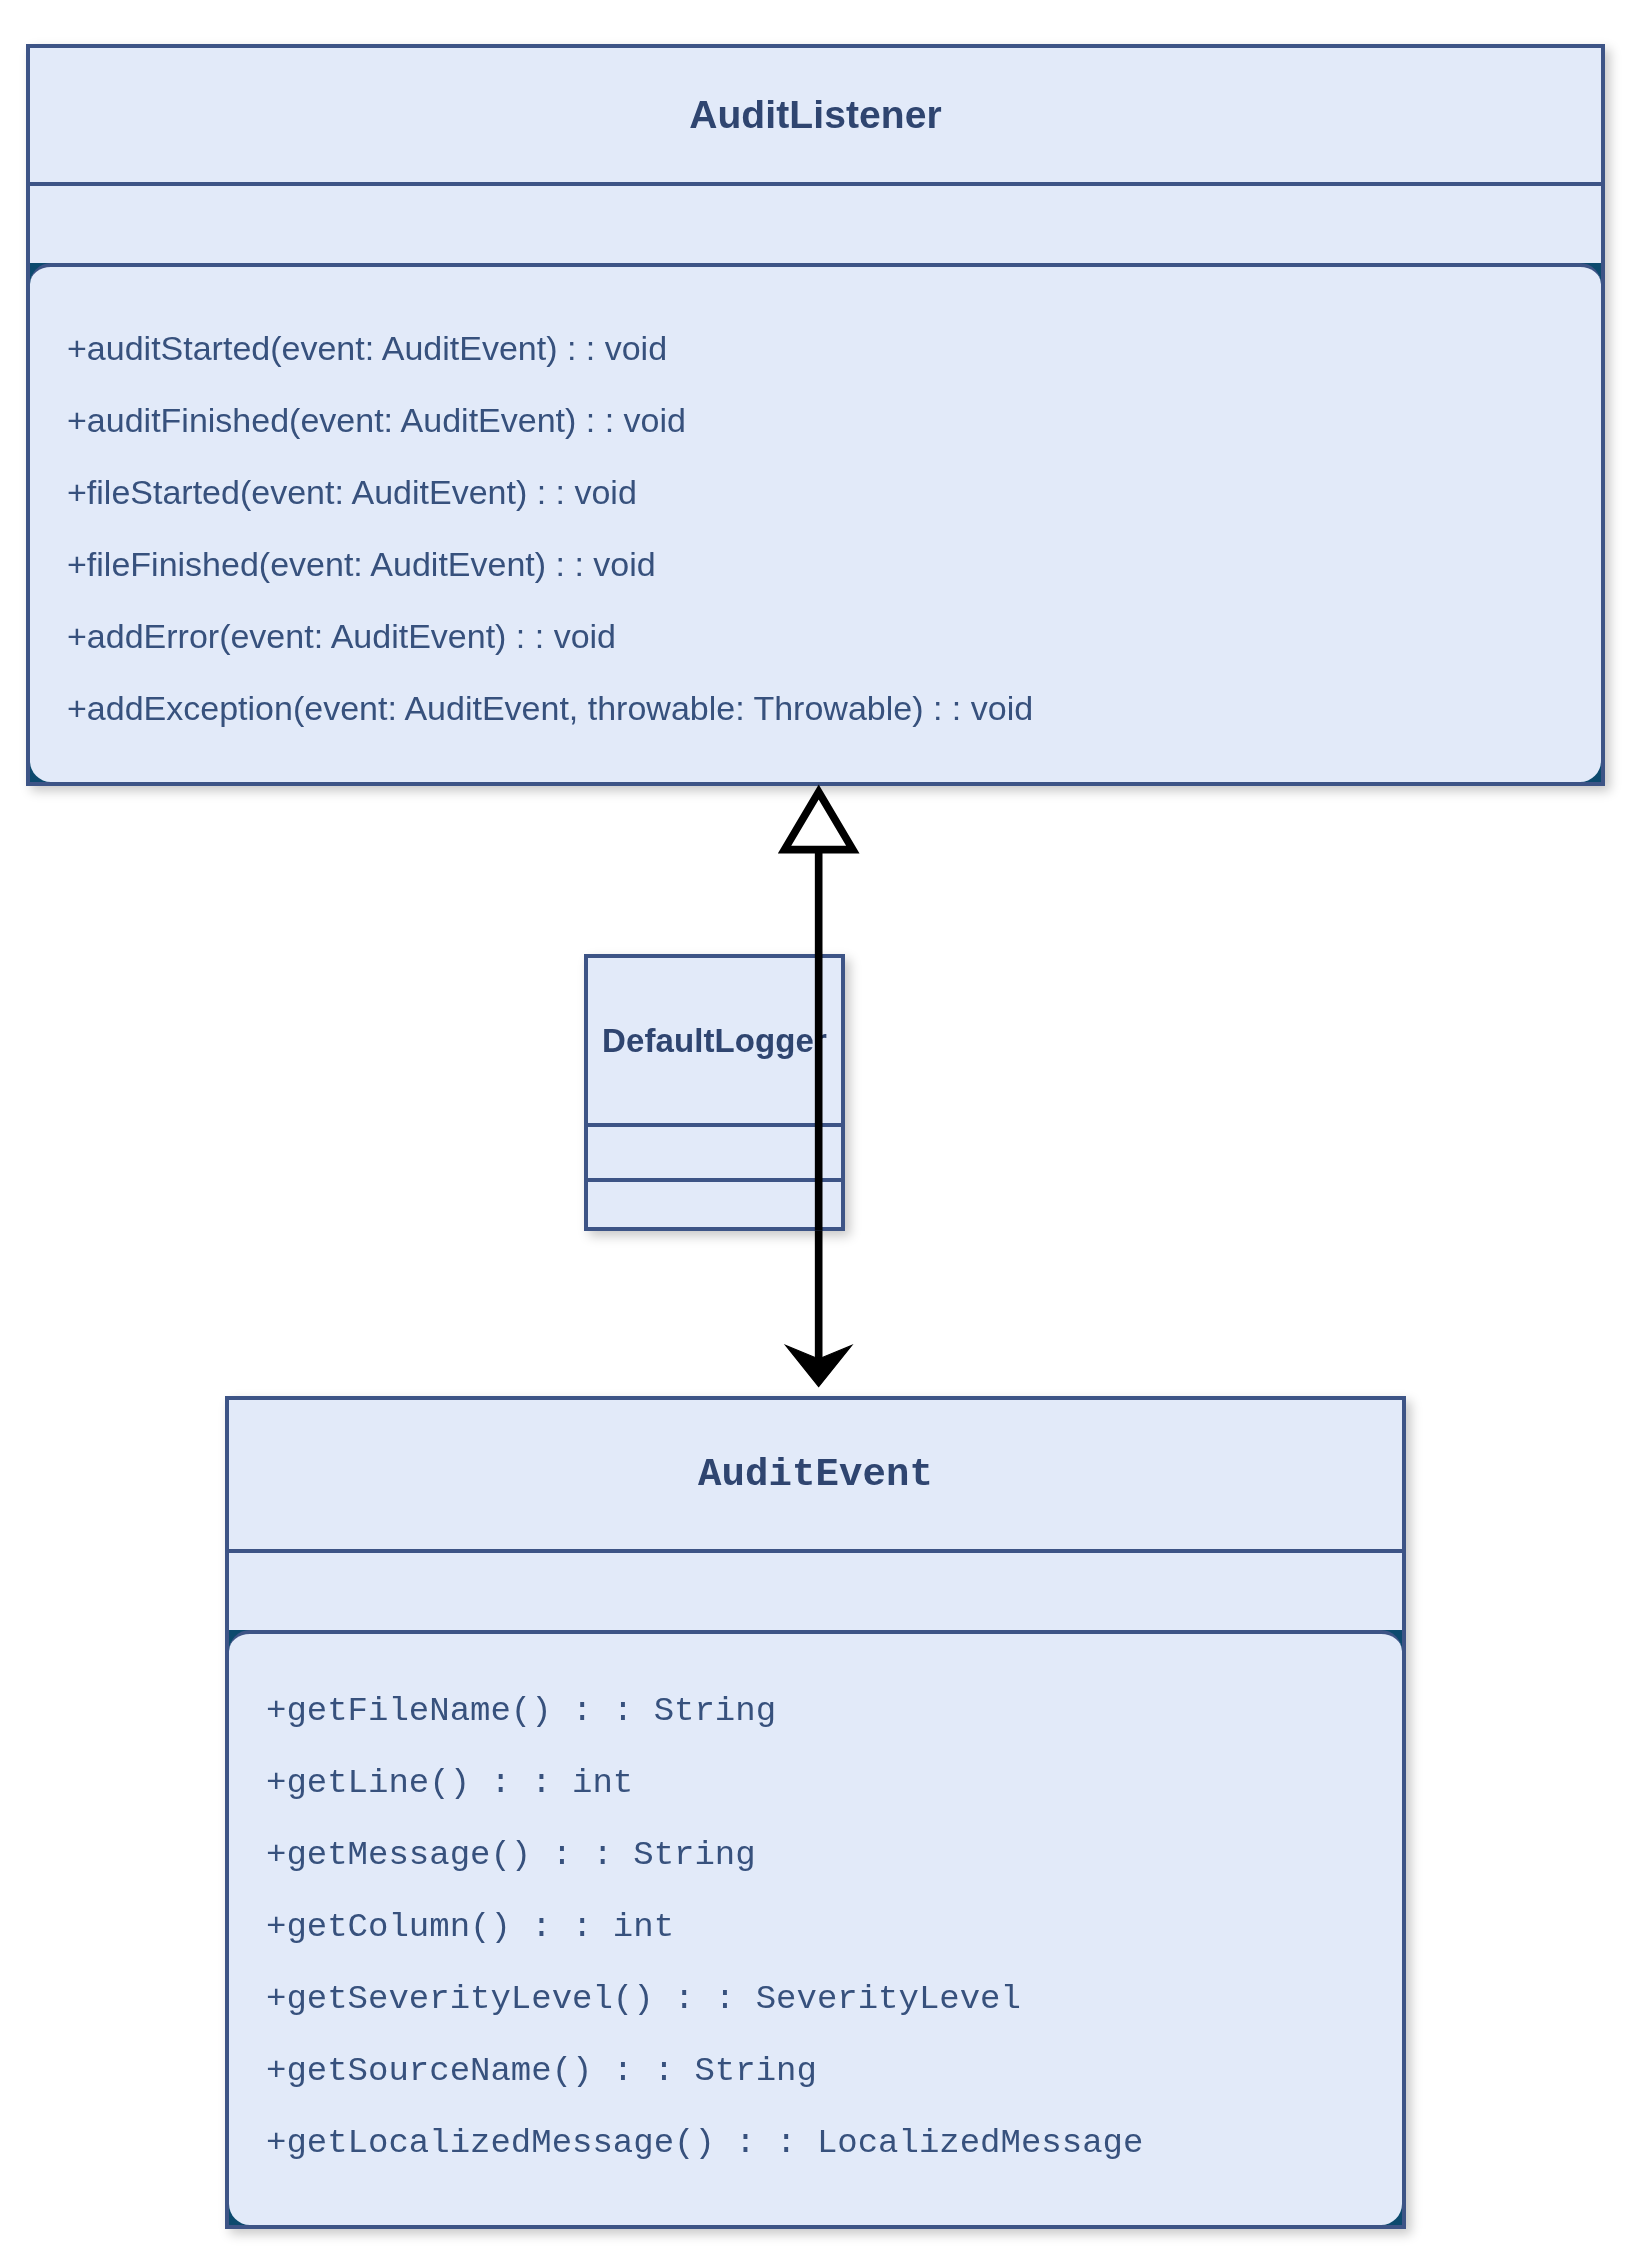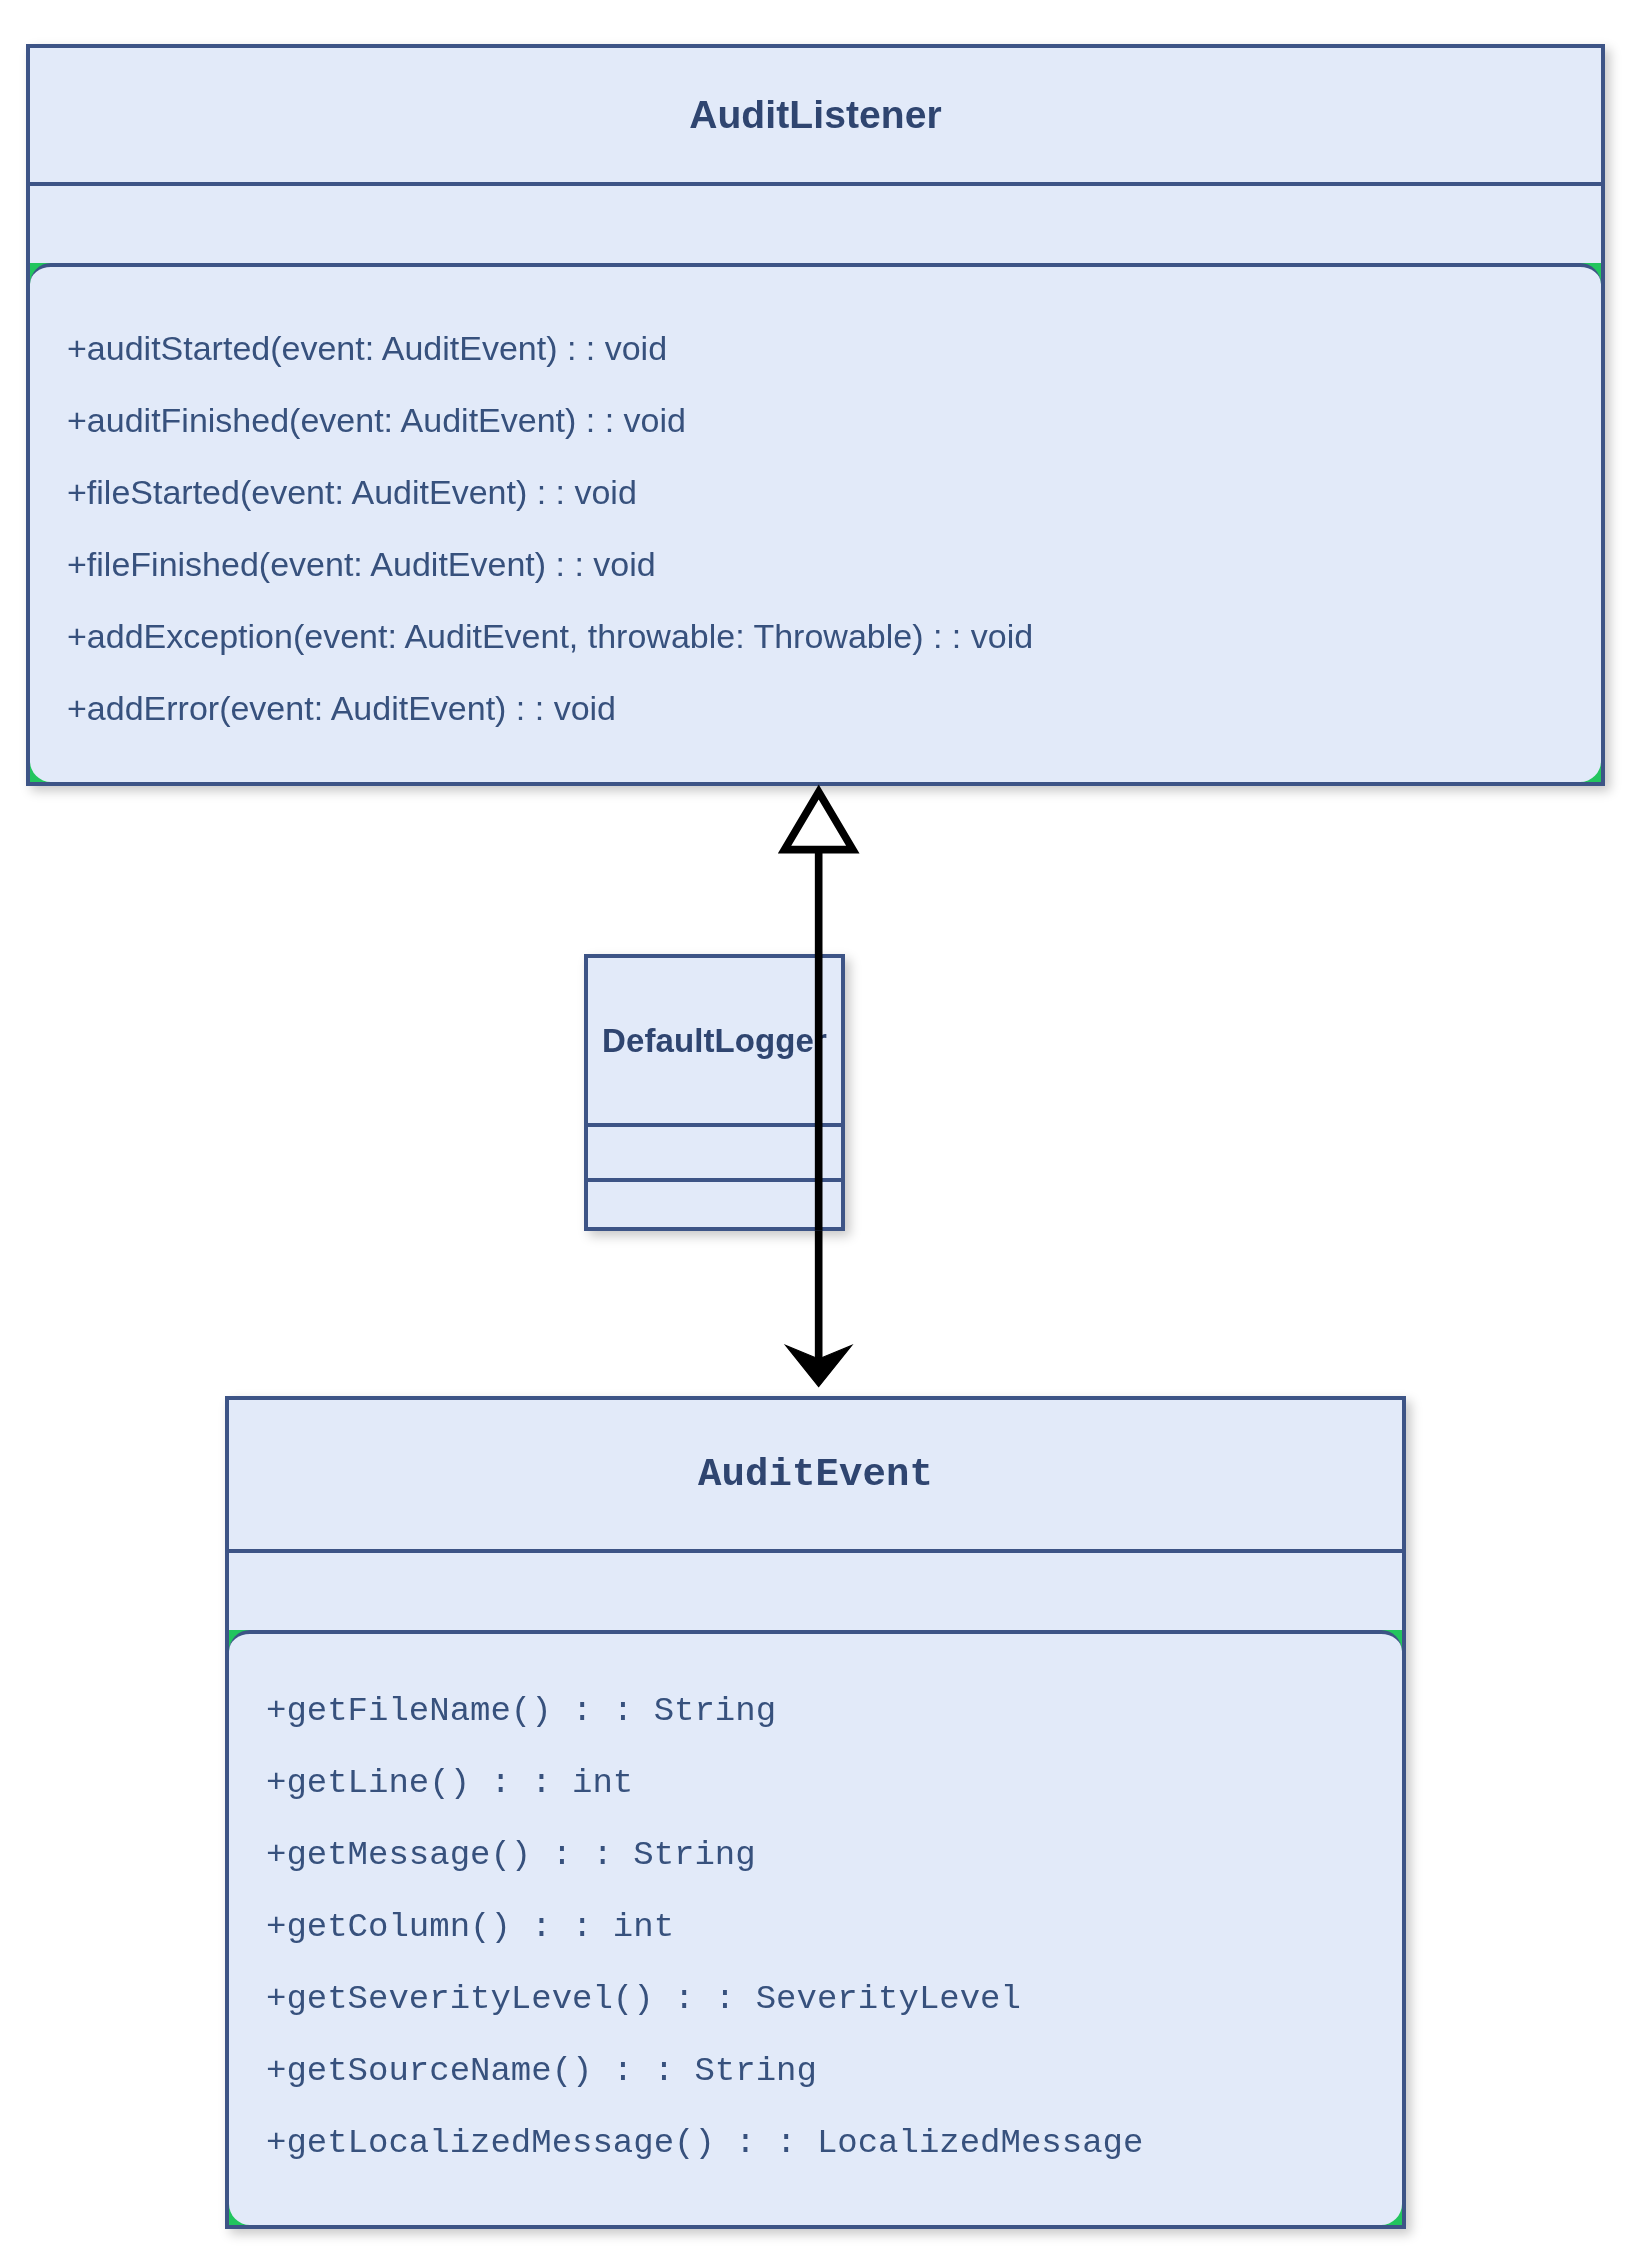--- a/index.html
+++ b/index.html
@@ -19,21 +19,21 @@
     position: absolute;
     left: 0;
     top: 0;
     width: 1635px;
     height: 2261px;
   }
 
   
   .uml-class {
     position: absolute;
-    background: #22c55e;
+    background: #0c4a6e;
     border: 4.1px solid #3d5486;
     box-sizing: border-box;
     box-shadow: 5.3px 5.3px 10.6px rgba(0,0,0,0.22);
     display: flex;
     flex-direction: column;
   }
   .uml-section {
     box-sizing: border-box;
     background: #e2eaf9;
   }
@@ -158,22 +158,22 @@
 <div id="canvas">
 
   <div class="uml-class" id="audit-listener">
     <div class="uml-section uml-title">AuditListener</div>
     <div class="uml-section attributes-section divider-top"></div>
     <div class="uml-section methods-section uml-members divider-top">
       <div class="uml-member">+auditStarted(event: AuditEvent) : : void</div>
       <div class="uml-member">+auditFinished(event: AuditEvent) : : void</div>
       <div class="uml-member">+fileStarted(event: AuditEvent) : : void</div>
       <div class="uml-member">+fileFinished(event: AuditEvent) : : void</div>
+      <div class="uml-member">+addError(event: AuditEvent) : : void</div>
       <div class="uml-member">+addException(event: AuditEvent, throwable: Throwable) : : void</div>
-      <div class="uml-member">+addError(event: AuditEvent) : : void</div>
     </div>
   </div>
 
   <div class="uml-class" id="default-logger">
     <div class="uml-section uml-title">DefaultLogger</div>
     <div class="uml-section attributes-section divider-top"></div>
     <div class="uml-section methods-section divider-top"></div>
   </div>
 
   <div class="uml-class" id="audit-event">

